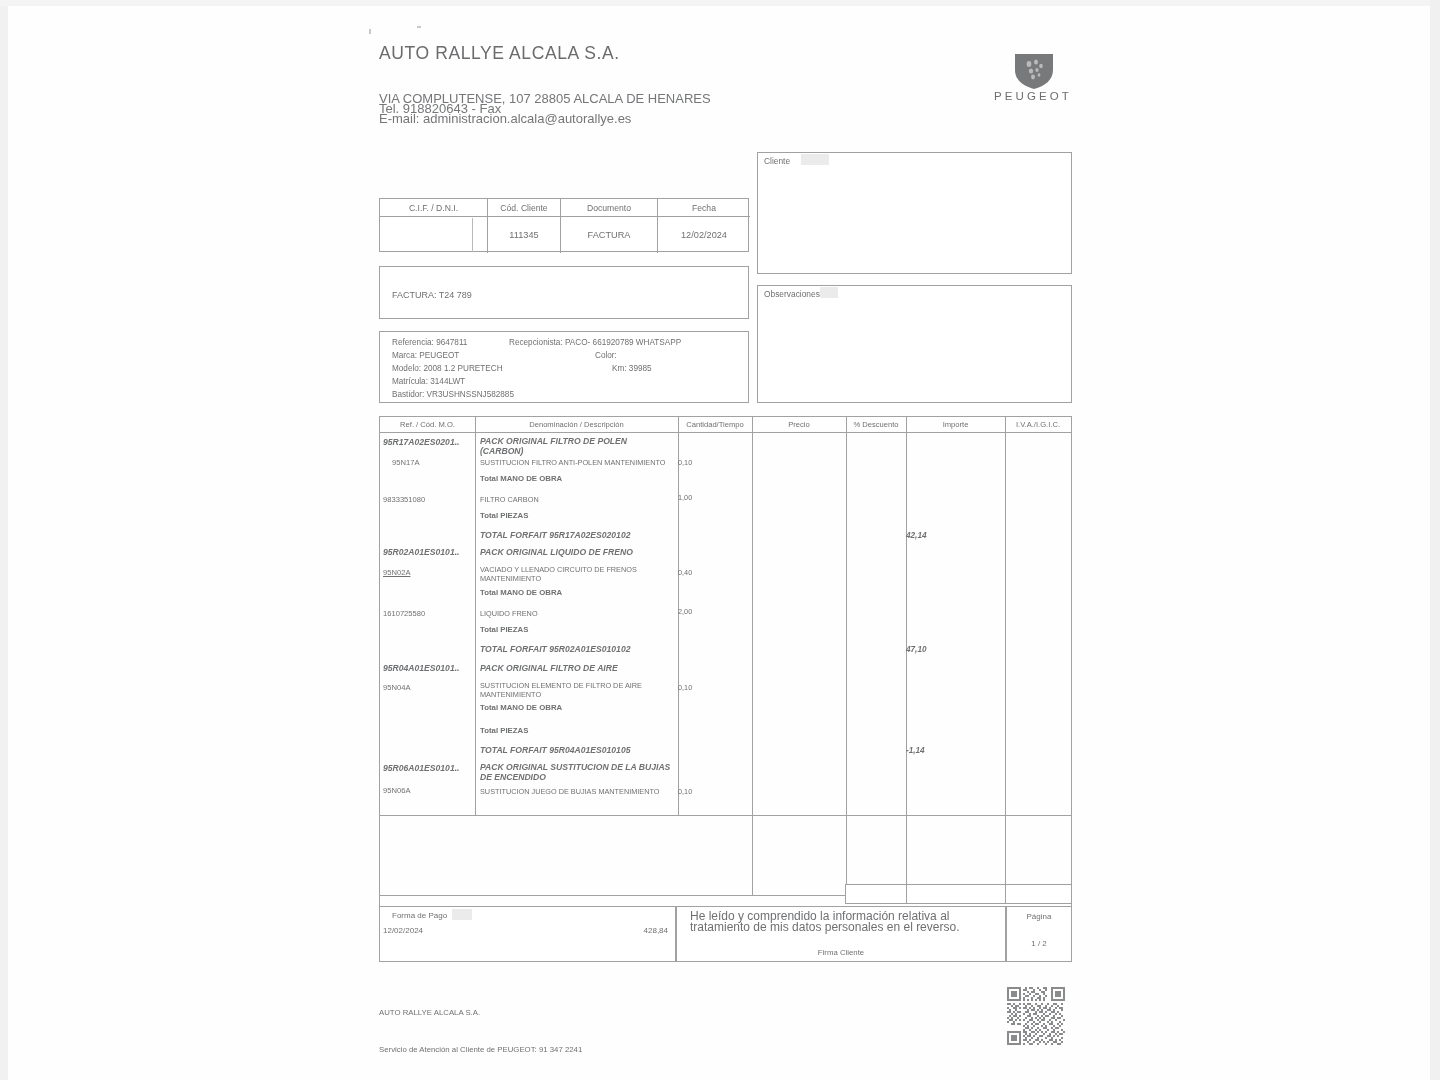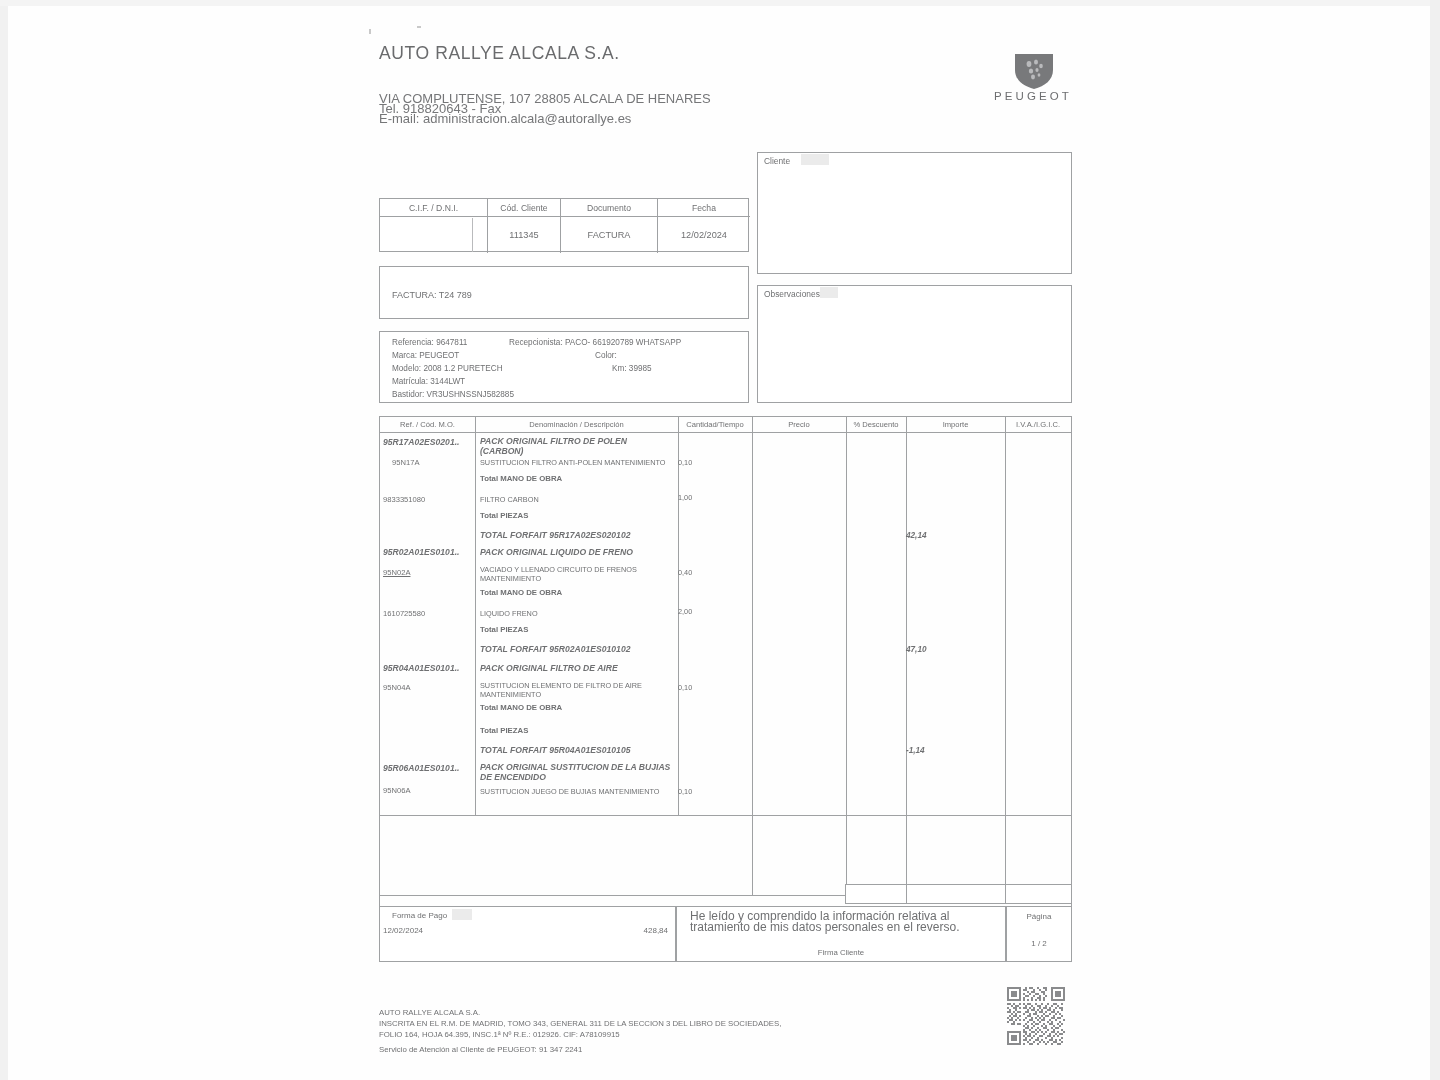--- a/index.html
+++ b/index.html
@@ -382,21 +382,20 @@
 
   <div class="bx" id="legal-box"></div>
   <div class="legal-text">He leído y comprendido la información relativa al tratamiento de mis datos personales en el reverso.</div>
   <div id="firma-cliente">Firma Cliente</div>
 
   <div class="bx" id="page-box"></div>
   <div class="foot-small" style="left:1006px;top:912px;width:66px;text-align:center;">Página</div>
   <div class="foot-small" style="left:1006px;top:939px;width:66px;text-align:center;">1 / 2</div>
 
   <div class="bottom-legal" id="bl-name">AUTO RALLYE ALCALA S.A.</div>
-  <div class="bottom-legal" id="bl-reg">INSCRITA EN EL R.M. DE MADRID, TOMO 343, GENERAL 311 DE LA SECCION 3 DEL LIBRO DE SOCIEDADES, FOLIO 164, HOJA 64.395, INSC.1ª Nº R.E.: 012926. CIF: A78109915</div>
   <div class="bottom-legal" id="bl-service">Servicio de Atención al Cliente de PEUGEOT: 91 347 2241</div>
 
   <svg id="qr-code" viewBox="0 0 29 29" shape-rendering="crispEdges">
     <rect width="29" height="29" fill="#ffffff"></rect>
     <g fill="#8a8b8d">
 
       <rect x="0" y="0" width="7" height="1"></rect>
         <rect x="0" y="6" width="7" height="1"></rect>
       <rect x="0" y="0" width="1" height="7"></rect>
         <rect x="6" y="0" width="1" height="7"></rect>

